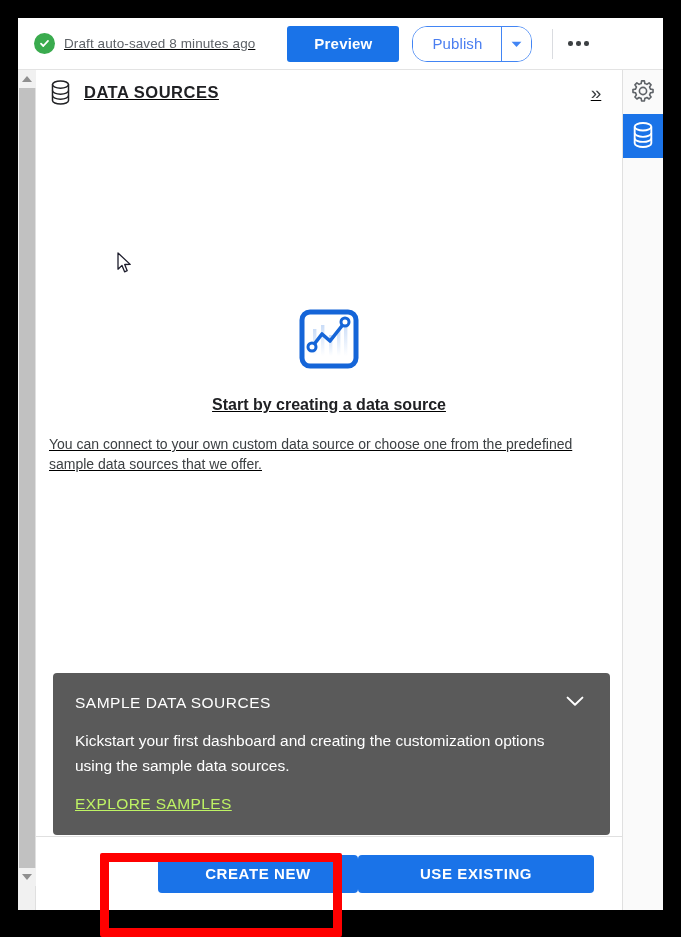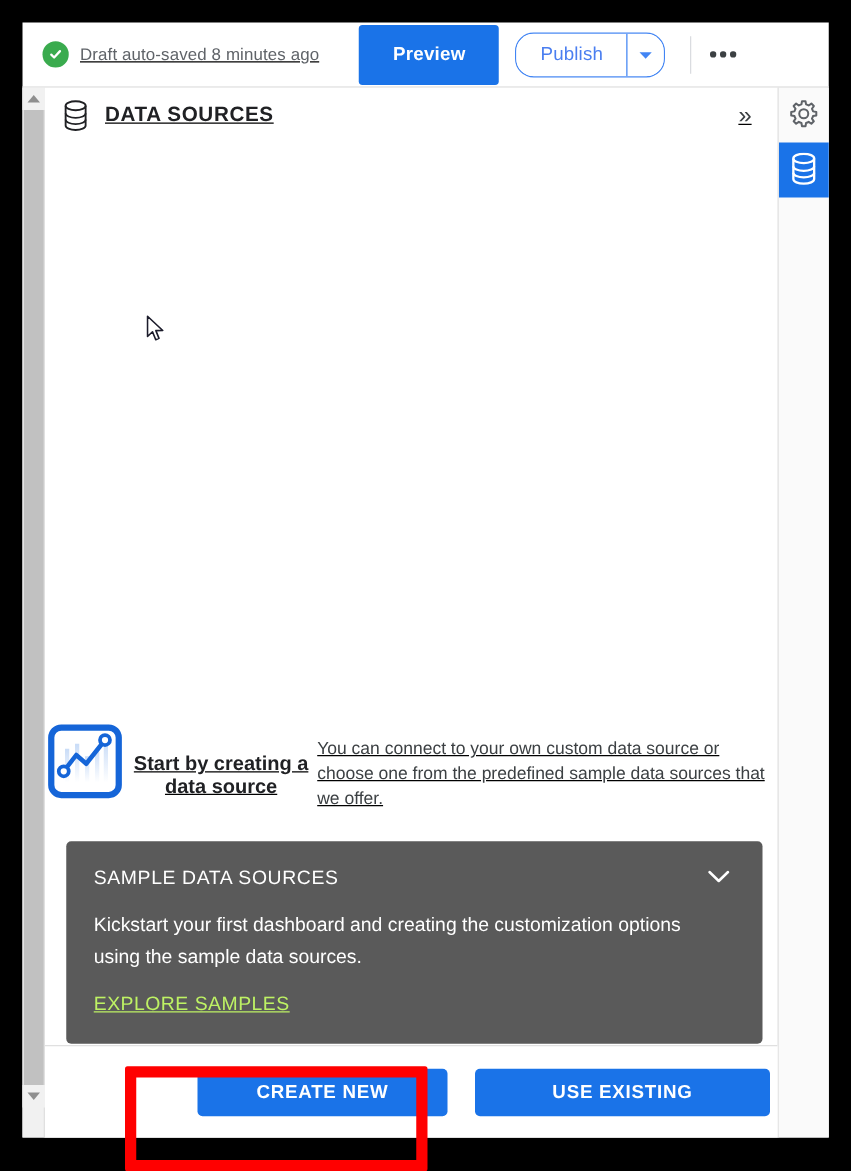--- a/index.html
+++ b/index.html
@@ -44,21 +44,21 @@
   .check-circle svg { display: block; }
   .saved-text {
     font-size: 13.5px;
     color: #5f6368;
     white-space: nowrap;
     letter-spacing: 0.1px;
   }
 
   .preview-btn {
     margin-left: 32px;
-    height: 48px;
+    height: 36px;
     padding: 0 27px;
     background: #1a73e8;
     color: #ffffff;
     border: none;
     border-radius: 3px;
     font-family: "Liberation Sans", sans-serif;
     font-size: 15px;
     font-weight: bold;
     letter-spacing: 0.2px;
     cursor: pointer;
@@ -198,20 +198,21 @@
     color: #3c4043;
     font-size: 19px;
     line-height: 1;
     font-family: "Liberation Sans", sans-serif;
   }
 
   
   #empty-state {
     flex: 1 1 auto;
     display: flex;
+    flex-direction: column;
     align-items: center;
     justify-content: flex-start;
     padding-top: 192px;
     min-height: 0;
   }
   #chart-icon { width: 64px; height: 64px; flex: 0 0 auto; }
   #empty-title {
     margin-top: 25px;
     font-size: 16px;
     font-weight: bold;
@@ -271,21 +272,20 @@
 
   
   #footer {
     position: absolute;
     left: 0; bottom: 0;
     width: 100%;
     height: 74px;
     border-top: 1px solid #e0e0e0;
     display: flex;
     align-items: center;
-    gap: 22px;
     padding: 0 0 0 122px;
     background: #ffffff;
   }
   .action-btn {
     height: 38px;
     background: #1a73e8;
     color: #ffffff;
     border: none;
     border-radius: 4px;
     font-family: "Liberation Sans", sans-serif;

